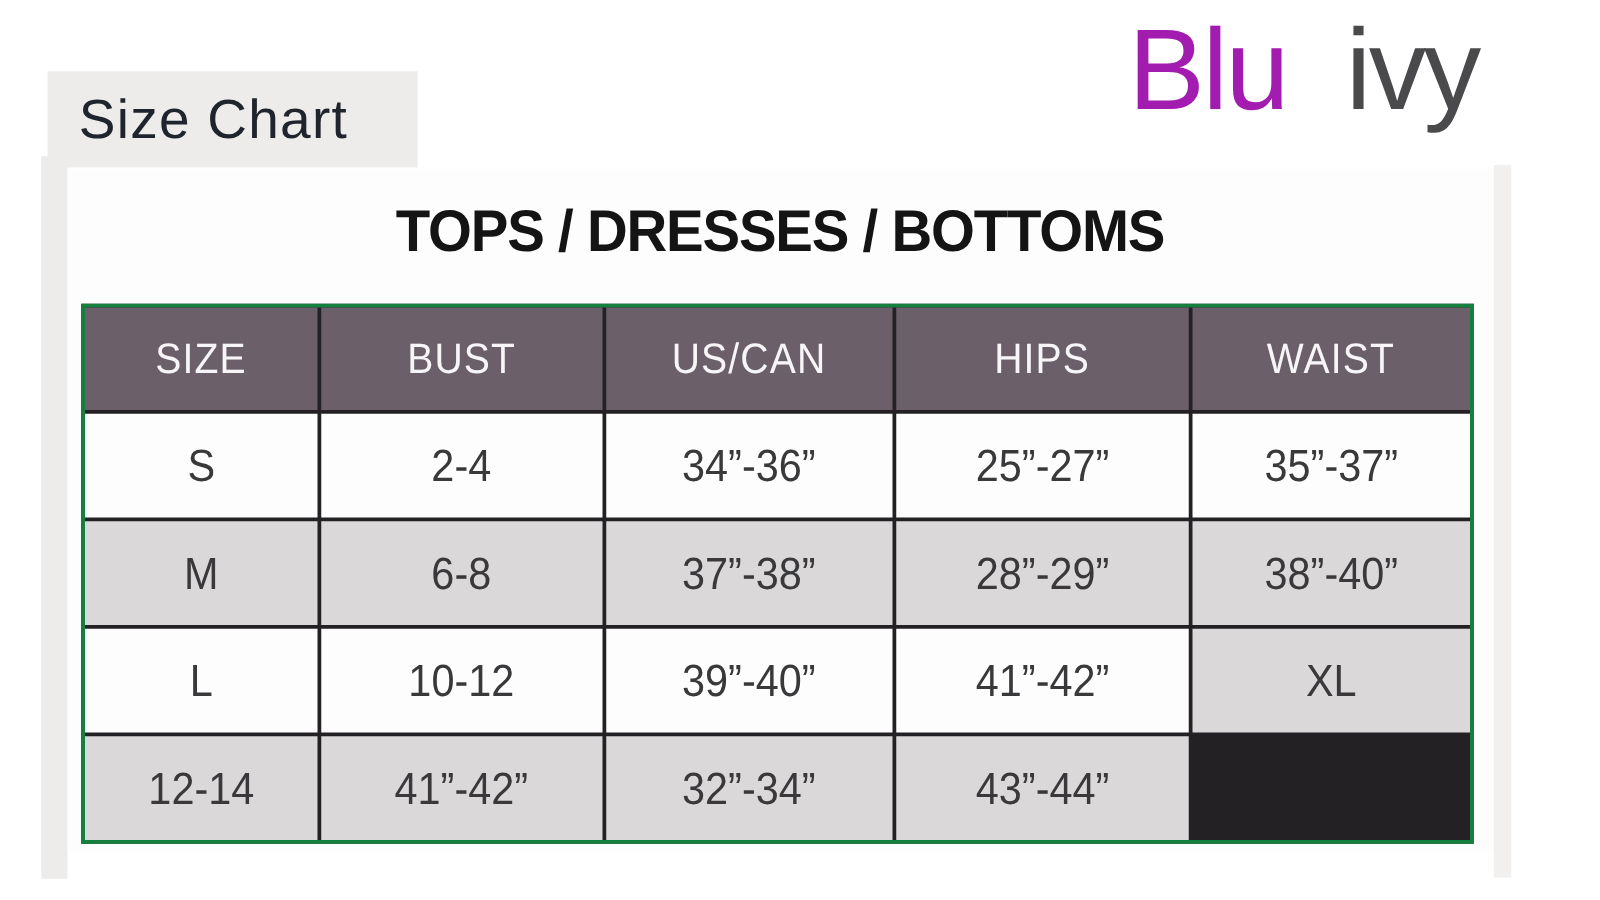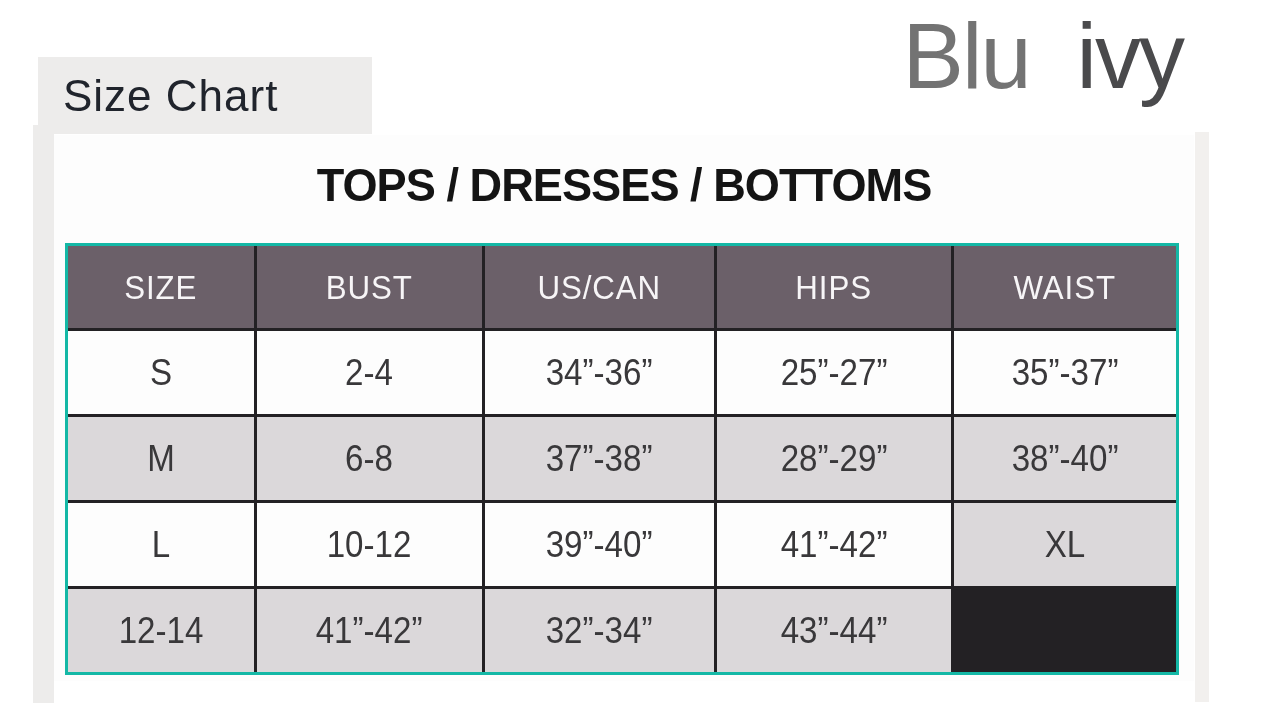--- a/index.html
+++ b/index.html
@@ -14,28 +14,28 @@
   .brand {
     position: absolute;
     top: -4px;
     right: 97px;
     font-size: 92px;
     line-height: 120px;
     letter-spacing: -2px;
     font-weight: 400;
     white-space: nowrap;
   }
-  .brand .blu { color: #737373; }
+  .brand .blu { color: #a21caf; }
   .brand .ivy { color: #4A4A4C; margin-left: 47px; }
 
   
   .size-chart-label {
     position: absolute;
     left: 38px; top: 57px;
-    width: 334px; height: 77px;
+    width: 296px; height: 77px;
     background: #EDECEB;
     display: flex;
     align-items: center;
     padding-left: 25px;
     font-size: 44px;
     letter-spacing: 1px;
     color: #20242C;
   }
 
   
@@ -71,21 +71,21 @@
 
   
   .size-table {
     position: absolute;
     left: 65px; top: 243px;
     display: grid;
     grid-template-columns: 186px 225px 229px 234px 222px;
     grid-template-rows: 82px 83px 83px 83px 83px;
     gap: 3px;
     background: #232124;
-    border: 3px solid #14b8a6;
+    border: 3px solid #15803d;
   }
   .tcell {
     display: flex;
     align-items: center;
     justify-content: center;
     font-size: 36px;
     color: #39383A;
   }
   .tcell .condensed { transform: scaleX(0.92); white-space: nowrap; }
   .hcell {

